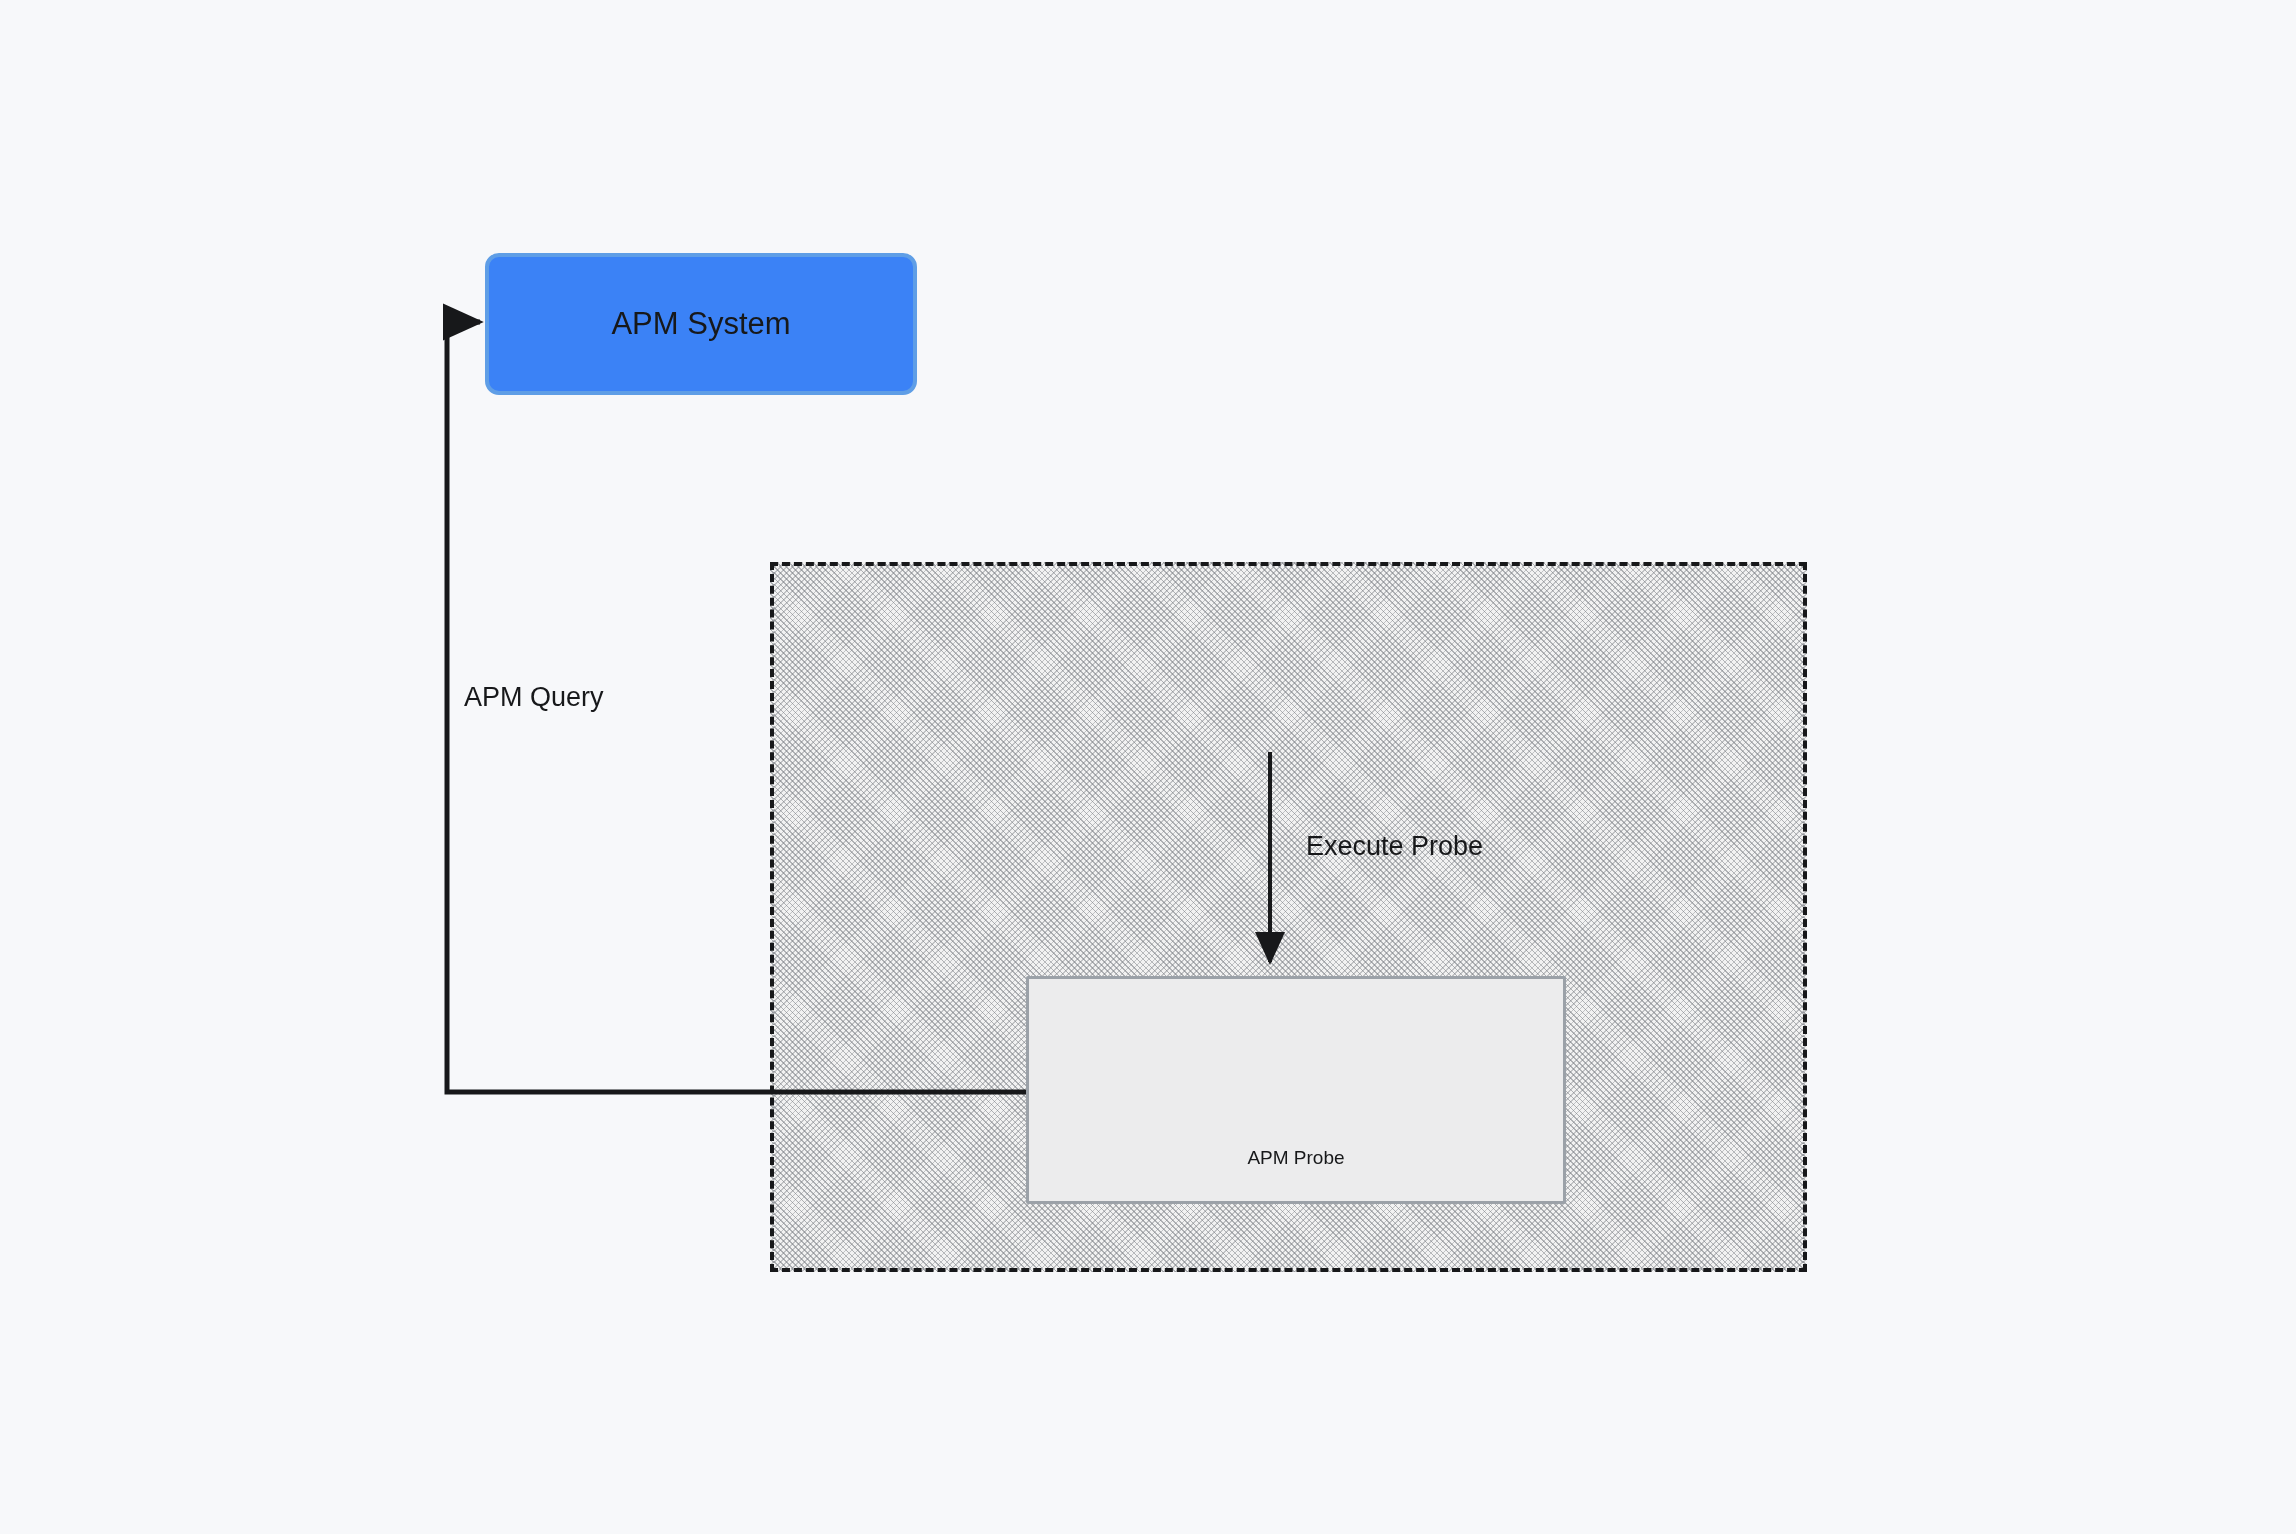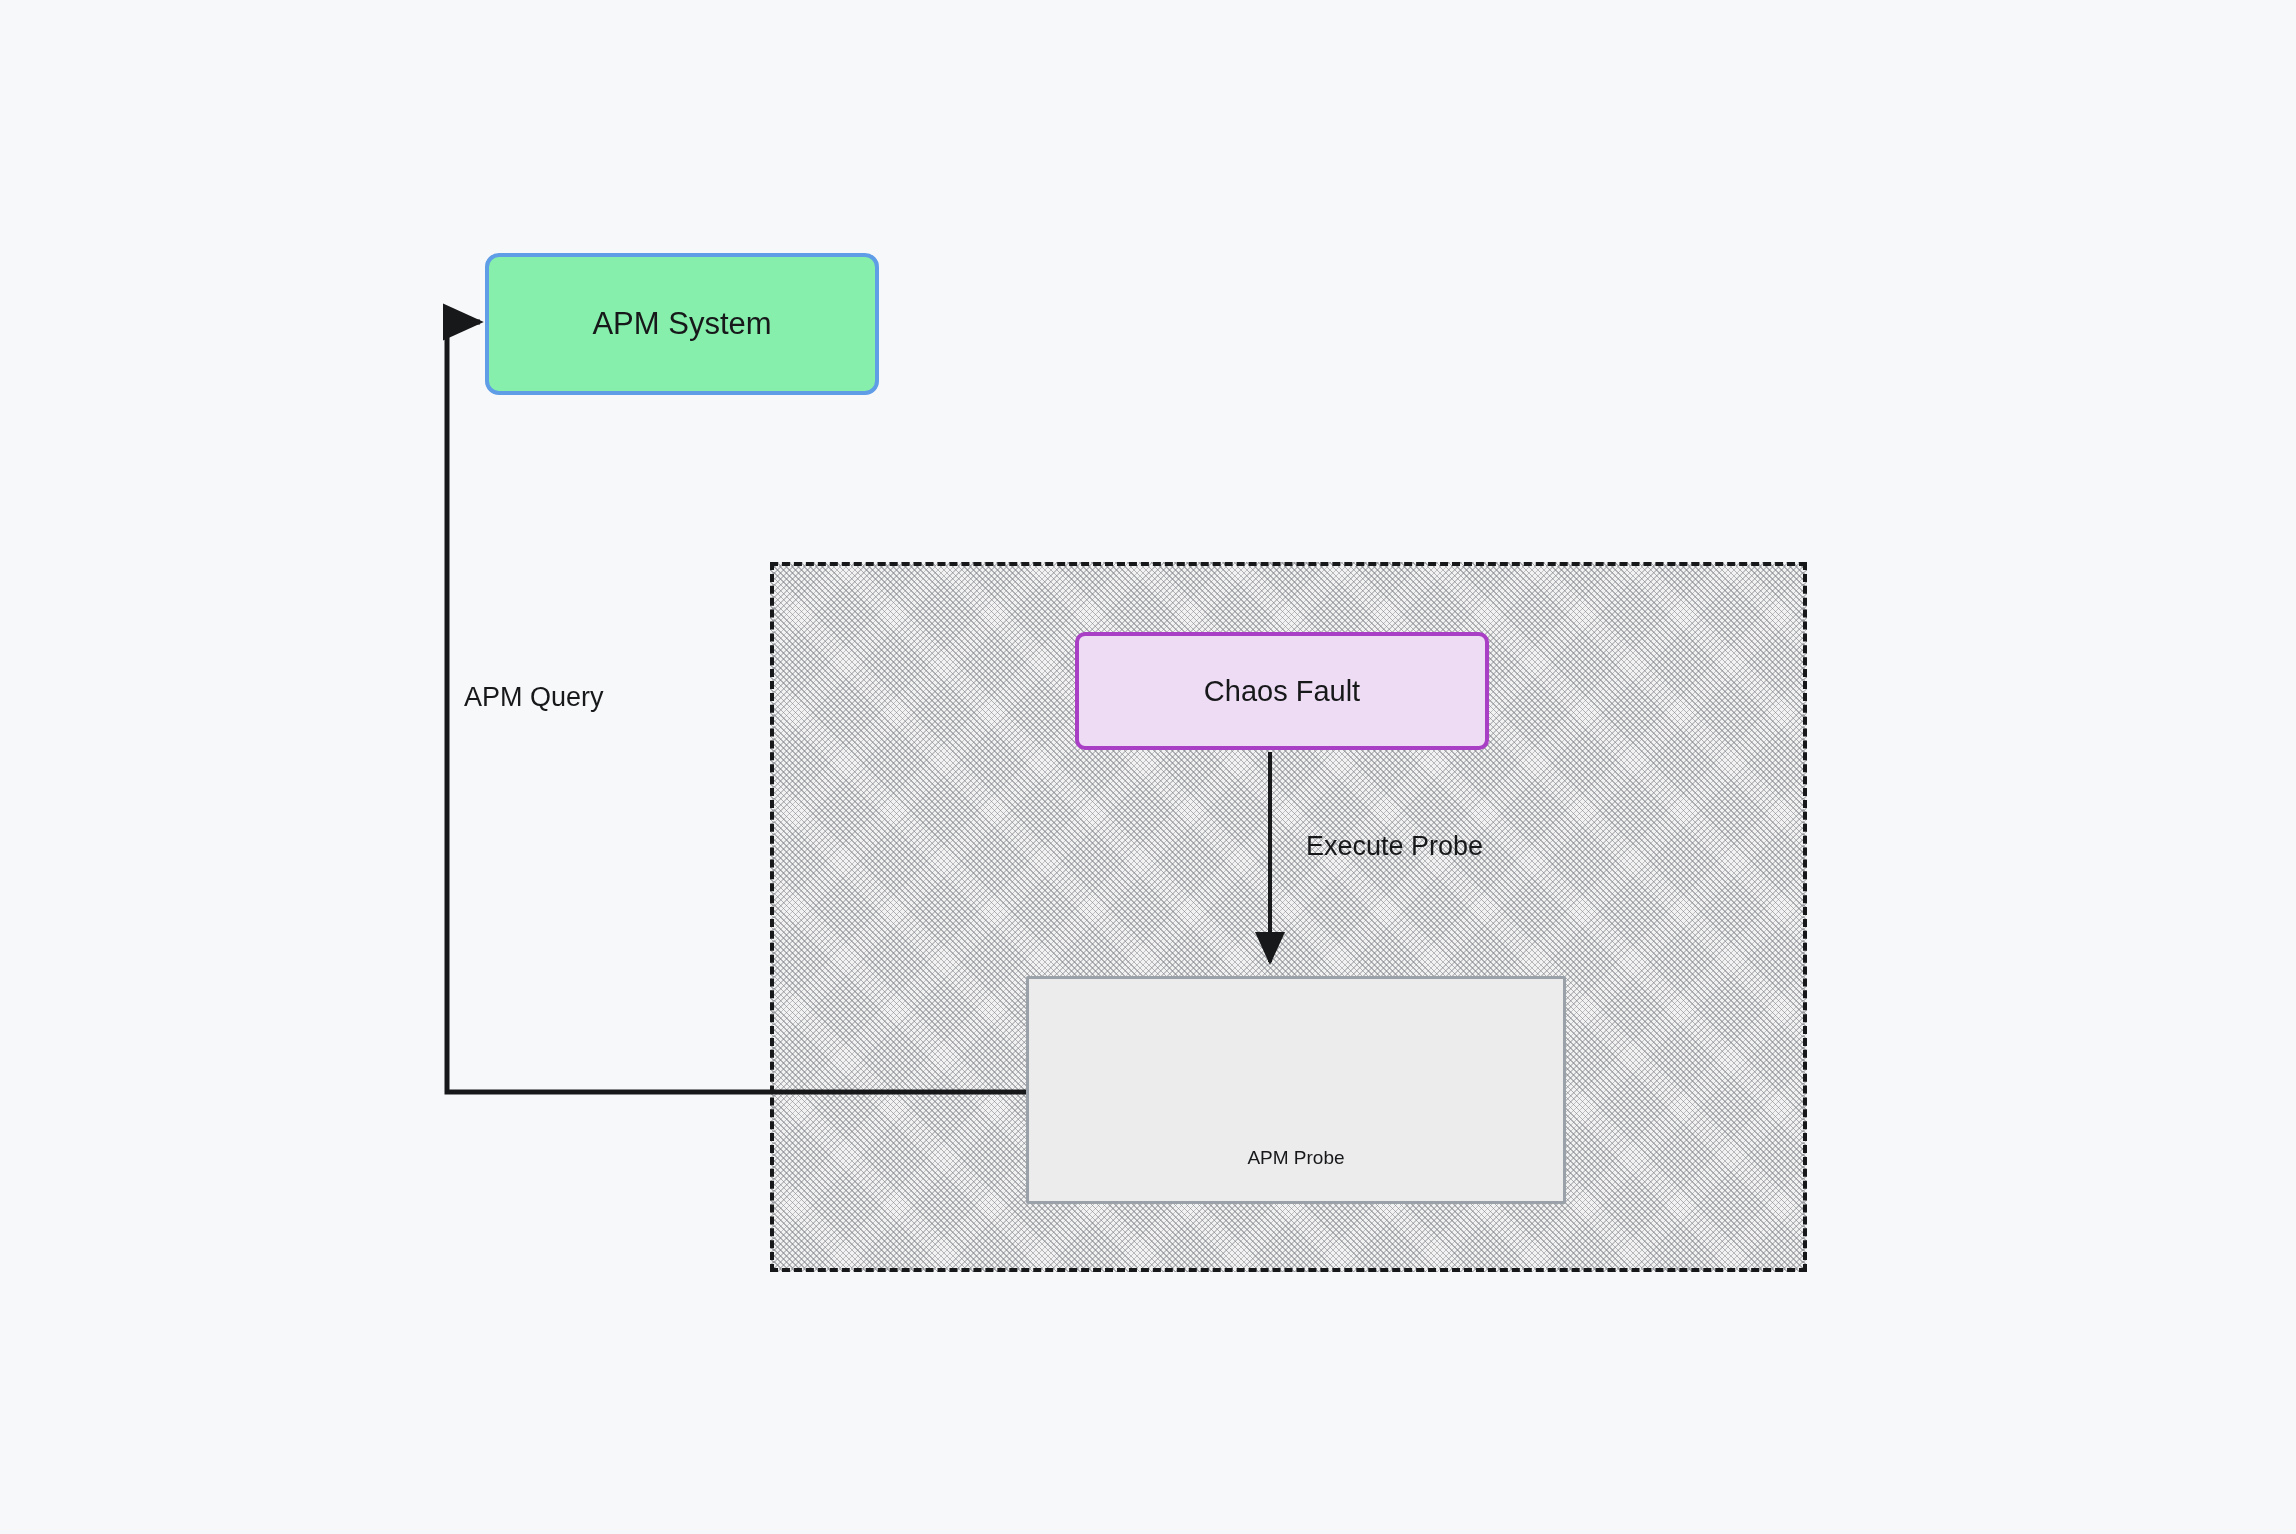--- a/index.html
+++ b/index.html
@@ -70,23 +70,23 @@
     box-sizing: border-box;
     display: flex;
     align-items: center;
     justify-content: center;
     text-align: center;
   }
 
   .node-apm-system {
     left: 485px;
     top: 253px;
-    width: 394px;
+    width: 432px;
     height: 142px;
-    background: #86efac;
+    background: #3b82f6;
     border: 4px solid #5f9ee6;
     border-radius: 14px;
     font-size: 31px;
     color: #17181a;
   }
 
   .node-chaos-fault {
     left: 1075px;
     top: 632px;
     width: 414px;
@@ -173,21 +173,18 @@
   </svg>
 
   <div class="edge-label label-apm-query">APM Query</div>
 
   <div class="edge-label label-execute-probe">Execute Probe</div>
 
   <div class="node node-apm-system">
     <span>APM System</span>
   </div>
 
-  <div class="node node-chaos-fault">
-    <span>Chaos Fault</span>
-  </div>
 
   <div class="node node-apm-probe">
     <div class="apm-probe-label">APM Probe</div>
   </div>
 
 </div>
 
 </body></html>

